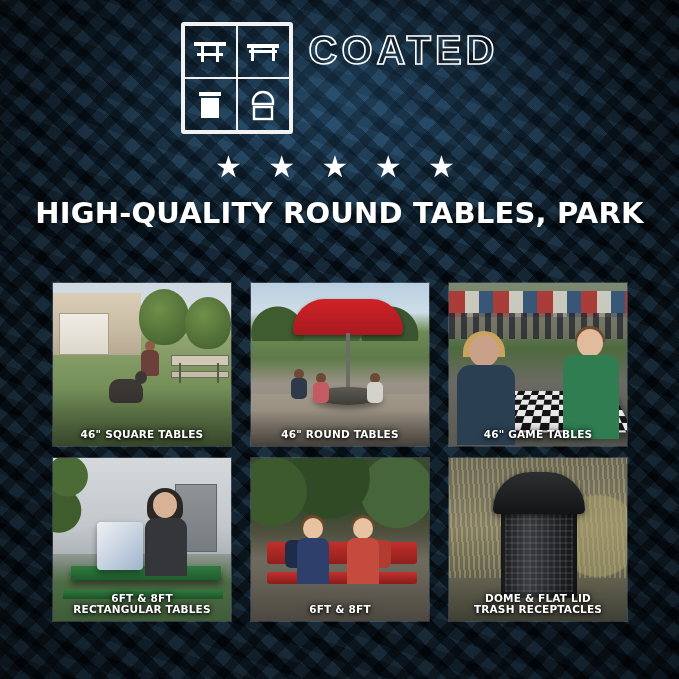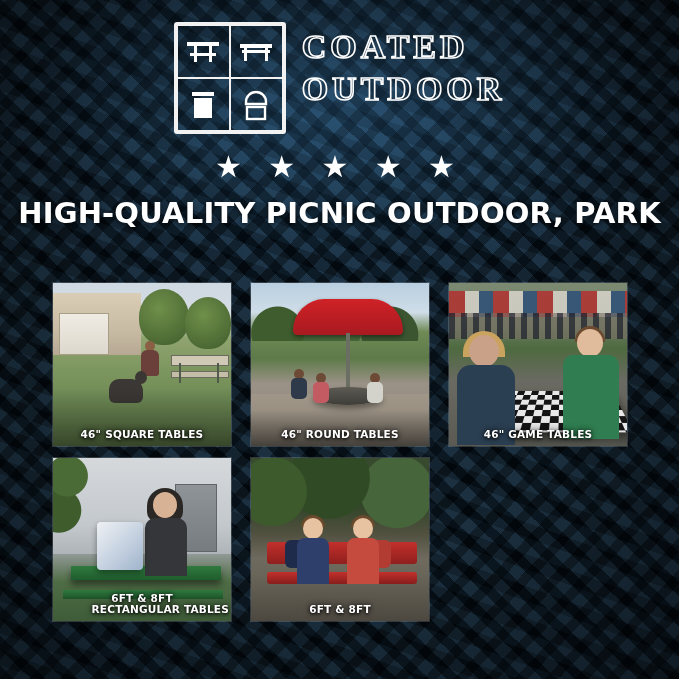--- a/index.html
+++ b/index.html
@@ -83,23 +83,23 @@
     border: 1.5px solid #f2f2f2;
     box-sizing: border-box;
     display: flex;
     align-items: center;
     justify-content: center;
   }
   .logo-wordmark {
     padding-top: 4px;
   }
   .word {
-    font-family: Liberation Serif, serif;
+    font-family: Liberation Sans, sans-serif;
     font-weight: 700;
-    font-size: 34px;
+    font-size: 40px;
     letter-spacing: 4px;
     color: transparent;
     -webkit-text-stroke: 1.6px #ffffff;
     line-height: 1.24;
     text-align: left;
     white-space: nowrap;
   }
   .word.solid {
     color: #ffffff;
     -webkit-text-stroke: 0.6px #ffffff;
@@ -159,21 +159,21 @@
     padding: 4px 2px 5px;
     text-align: center;
     color: #ffffff;
     font-family: "DejaVu Sans", sans-serif;
     font-weight: 700;
     font-size: 10.5px;
     letter-spacing: 0.2px;
     line-height: 1.12;
     text-shadow: 0 1px 3px rgba(0,0,0,0.95), 0 0 6px rgba(0,0,0,0.9);
   }
-  .cap2 { display: block; text-align: right; }
+  .cap2 { display: block; }
 
   
   .s1 {
     background:
       linear-gradient(to bottom, #cfd9e2 0%, #d6dde4 22%, #8fa36f 34%, #7e9760 52%, #6f8a55 72%, #5f7a49 100%);
   }
   .s1 .house {
     position: absolute; left: 0; top: 10px; width: 88px; height: 62px;
     background: linear-gradient(to bottom, #d9cdb6 0%, #c8bba4 60%, #b6a892 100%);
   }
@@ -438,28 +438,27 @@
         </div>
         <div class="logo-cell">
           <svg width="30" height="34" viewBox="0 0 30 34">
             <path d="M5 14 A10 10 0 0 1 25 14 L25 16 L5 16 Z" fill="none" stroke="#ffffff" stroke-width="2.4"></path>
             <rect x="6" y="19" width="18" height="12" fill="none" stroke="#ffffff" stroke-width="2.4"></rect>
           </svg>
         </div>
       </div>
       <div class="logo-wordmark">
         <div class="word">COATED</div>
-        <div class="word">OUTDOOR</div>
       </div>
     </div>
 
     <div class="stars">★ ★ ★ ★ ★</div>
 
     <div class="headline">
-      <span>HIGH-QUALITY PICNIC OUTDOOR, PARK</span>
+      <span>HIGH-QUALITY ROUND TABLES, PARK</span>
     </div>
 
     <div class="grid">
 
       <div class="tile">
         <div class="scene s1">
           <div class="house"></div>
           <div class="garage"></div>
           <div class="tree t1"></div>
           <div class="tree t2"></div>
@@ -566,18 +565,30 @@
               <div class="hair"></div>
               <div class="h"></div>
               <div class="b"></div>
             </div>
         </div>
         <div class="caption">
           <span>6FT &amp; 8FT</span>
         </div>
       </div>
 
+      <div class="tile">
+        <div class="scene s6">
+          <div class="grass"></div>
+          <div class="bush"></div>
+          <div class="can"></div>
+          <div class="dome"></div>
+        </div>
+        <div class="caption">
+          <span>DOME &amp; FLAT LID</span>
+          <span class="cap2">TRASH RECEPTACLES</span>
+        </div>
+      </div>
 
     </div>
   </div>
 
   <div class="vignette"></div>
 </div>
 
 </body></html>

